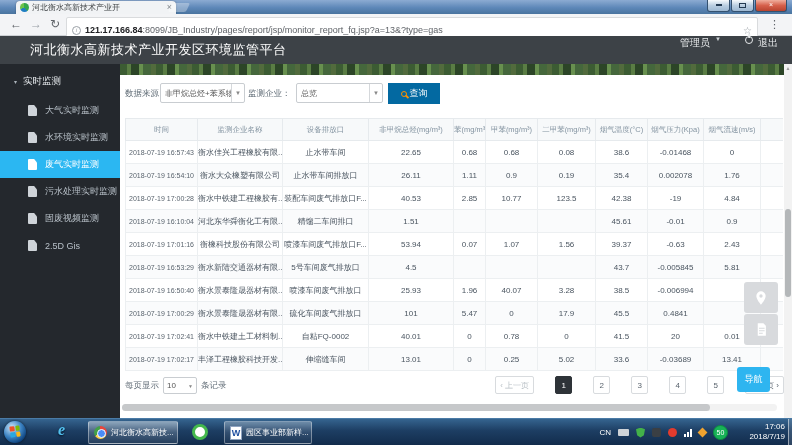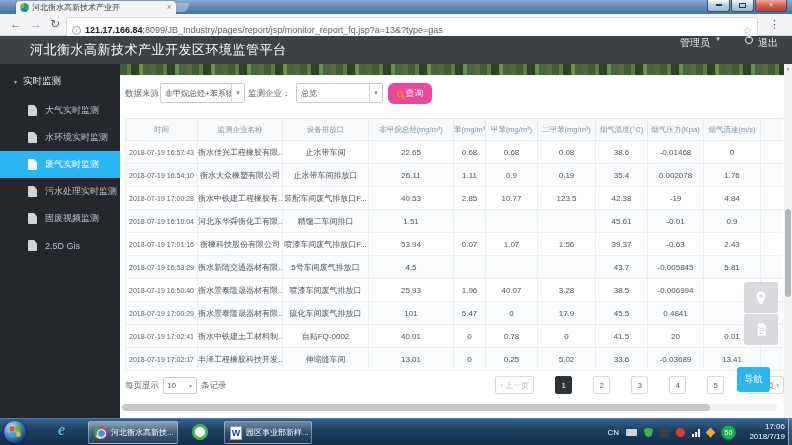--- a/index.html
+++ b/index.html
@@ -48,21 +48,21 @@
   .side-item.active .doc-ic{background:#fff}
 
   
   .main{left:120px;top:64px;right:0;bottom:27px}
   .photo-strip{position:absolute;left:0;top:0;right:0;height:11px;background:repeating-linear-gradient(90deg,#3c5c33 0 7px,#5a7d44 7px 11px,#2c4527 11px 19px,#68904f 19px 23px,#45673c 23px 31px,#526b3d 31px 36px)}
   .panel{position:absolute;left:0;top:11px;right:0;bottom:0;background:#fff}
   .flabel{position:absolute;top:13px;font-size:8.5px;color:#5f6b75;white-space:nowrap}
   .select{position:absolute;top:8px;height:20px;background:#fff;border:1px solid #c9cdd1;border-radius:2px;display:flex;align-items:stretch}
   .sel-text{flex:1;font-size:8px;color:#555;padding-left:4px;white-space:nowrap;overflow:hidden;display:flex;align-items:center}
   .sel-arrow{width:13px;border-left:1px solid #d5d8db;font-size:6px;color:#888;display:flex;align-items:center;justify-content:center}
-  .search-btn{position:absolute;left:268px;top:8px;width:44px;height:21px;background:#ec4899;border:none;border-radius:6px;display:flex;align-items:center;justify-content:center;gap:3px;color:#fff;font-size:9px;cursor:pointer}
+  .search-btn{position:absolute;left:268px;top:8px;width:52px;height:21px;background:#0369a1;border:none;border-radius:0;display:flex;align-items:center;justify-content:center;gap:3px;color:#fff;font-size:9px;cursor:pointer}
   .lens{width:6px;height:6px;border:1.5px solid #ff9100;border-radius:50%;position:relative;display:inline-block}
   .lens::after{content:'';position:absolute;width:1.5px;height:3.5px;background:#ff9100;transform:rotate(-45deg);right:-2px;bottom:-3px}
 
   .table-wrap{position:absolute;left:5px;top:43px;width:658px;overflow:hidden}
   table{border-collapse:collapse;table-layout:fixed;width:695px}
   th{height:22px;background:#f7f9fa;color:#8494a1;font-weight:normal;font-size:7.5px;border:1px solid #e6eaed;white-space:nowrap;overflow:hidden;text-align:center}
   td{height:23px;font-size:8px;color:#4a5560;border:1px solid #eceff1;text-align:center;white-space:nowrap;overflow:hidden}
   tbody tr:nth-child(even) td{background:#fafbfc}
   td:first-child{font-size:7px;color:#5a646e}
 
@@ -90,21 +90,21 @@
   .orb{position:absolute;left:4px;top:2px;width:22px;height:22px;border-radius:50%;background:radial-gradient(circle at 35% 30%,#cfe8fa,#3d84c4 45%,#0b3f79 78%,#062a54);box-shadow:0 0 3px rgba(0,0,0,.6)}
   .flag{position:absolute;left:6px;top:5px;width:10px;height:11px;display:grid;grid-template-columns:1fr 1fr;gap:1px;transform:rotate(-8deg)}
   .flag span{border-radius:1px}
   .f1{background:#ef5227}.f2{background:#7eb905}.f3{background:#29a8e0}.f4{background:#fdb813}
   .ie-e{position:absolute;left:58px;top:2px;font-family:"Liberation Serif","DejaVu Serif",serif;font-style:italic;font-weight:bold;font-size:16px;color:#53c1ef;text-shadow:0 1px 2px #012}
   .task-btn{position:absolute;top:2px;height:23px;border:1px solid rgba(255,255,255,.38);border-radius:2px;background:linear-gradient(rgba(255,255,255,.30),rgba(255,255,255,.10) 50%,rgba(255,255,255,.04));display:flex;align-items:center;gap:4px;padding:0 5px;color:#fff;font-size:8px;overflow:hidden;white-space:nowrap}
   .chrome-ic{width:13px;height:13px;border-radius:50%;background:conic-gradient(#e8453c 0 33%,#ffce42 0 66%,#43a047 0 100%);position:relative;flex:0 0 auto}
   .chrome-ic::after{content:'';position:absolute;left:3px;top:3px;width:7px;height:7px;background:#4a8cf7;border:1.2px solid #fff;border-radius:50%}
   .g360{position:absolute;left:192px;top:5px;width:16px;height:16px;border-radius:50%;border:3px solid #44b84d;background:#fff}
   .word-ic{width:12px;height:14px;background:#fff;border:1px solid #8fa3c0;display:flex;align-items:center;justify-content:center;font-size:9px;font-weight:bold;color:#1f4fa0;flex:0 0 auto}
-  .tray{position:absolute;right:56px;top:0;height:27px;display:flex;align-items:center;gap:7px}
+  .tray{position:absolute;right:64px;top:0;height:27px;display:flex;align-items:center;gap:7px}
   .lang{color:#fff;font-size:8px}
   .ti{display:inline-block}
   .kb{width:11px;height:7px;background:#cfd3d7;border-radius:1px}
   .shield{width:9px;height:10px;background:#43b049;clip-path:polygon(50% 0,100% 18%,88% 78%,50% 100%,12% 78%,0 18%)}
   .dark{width:9px;height:9px;background:#3a3f44;border-radius:2px}
   .reddot{width:9px;height:9px;background:#e23b2e;border-radius:50%}
   .signal{display:flex;align-items:flex-end;gap:1px;height:9px}
   .signal span{width:2px;background:#fff}
   .gold{width:7px;height:7px;background:#f0a32f;transform:rotate(45deg)}
   .b50{width:15px;height:15px;border-radius:50%;background:#17b357;border:1px solid #0d8c41;color:#fff;font-size:7px;display:flex;align-items:center;justify-content:center}

